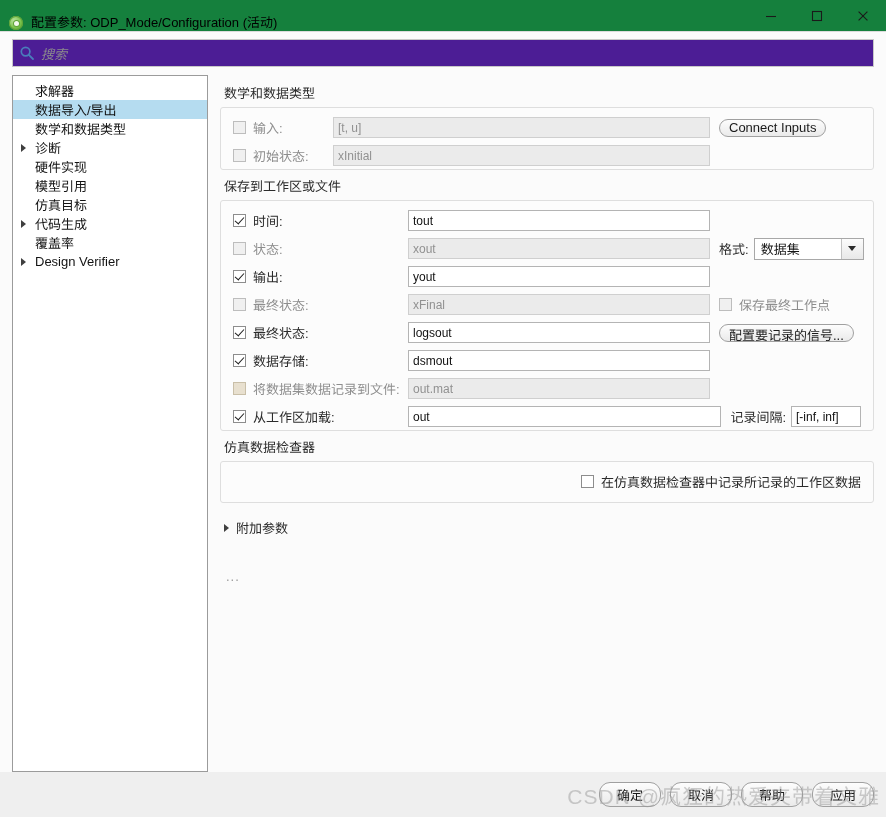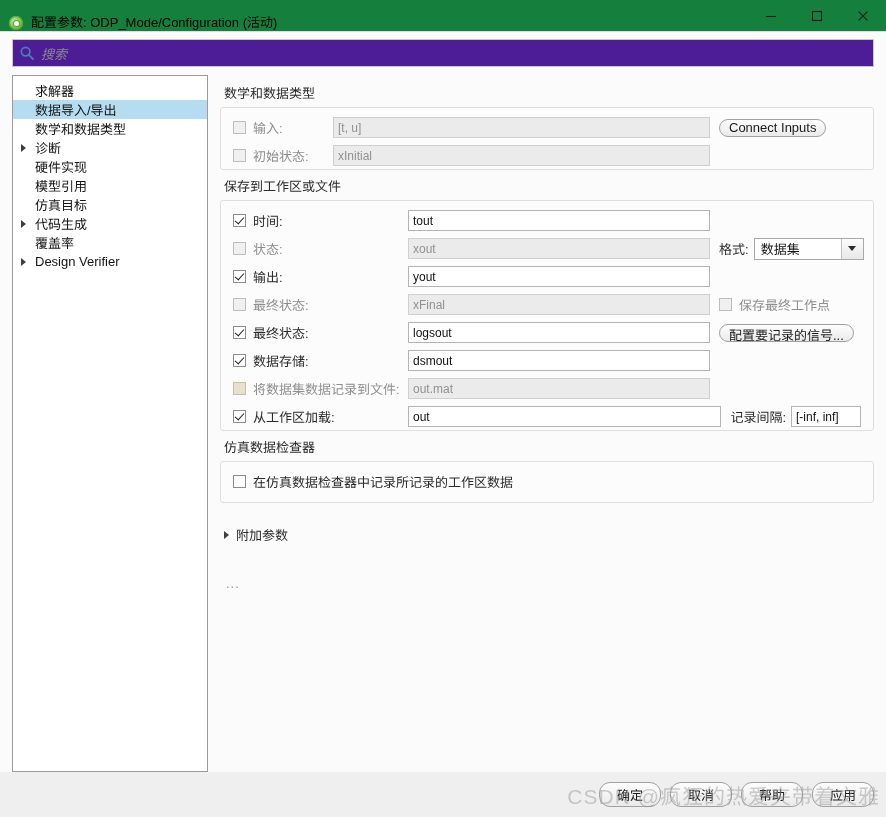--- a/index.html
+++ b/index.html
@@ -298,21 +298,21 @@
     display: flex;
     align-items: center;
     margin-left: 9px;
     white-space: nowrap;
   }
   .interval-wrap .txt { width: 70px; flex: 0 0 70px; margin-left: 5px; }
 
   .collapse-row {
     display: flex;
     align-items: center;
-    margin: 22px 0 0 4px;
+    margin: 15px 0 0 4px;
     cursor: default;
   }
   .collapse-row .arrow {
     width: 0; height: 0;
     border-left: 5px solid #3f3f3f;
     border-top: 4px solid transparent;
     border-bottom: 4px solid transparent;
     margin-right: 7px;
   }
   .ellipsis {
@@ -563,21 +563,21 @@
           <span class="interval-wrap">
             <span class="lbl">记录间隔:</span>
             <input class="txt" type="text" value="[-inf, inf]" style="">
           </span>
         </div>
 
       </div>
 
       <div class="group-title">仿真数据检查器</div>
       <div class="group-box" style="padding-top:11px;padding-bottom:12px;">
-        <div class="row" style="height:17px;">
+        <div class="row" style="height:17px;justify-content:flex-end;">
           <span class="cb"></span>
           <span class="lbl">在仿真数据检查器中记录所记录的工作区数据</span>
         </div>
       </div>
 
       <div class="collapse-row">
         <i class="arrow"></i>
         <span class="lbl">附加参数</span>
       </div>
 

